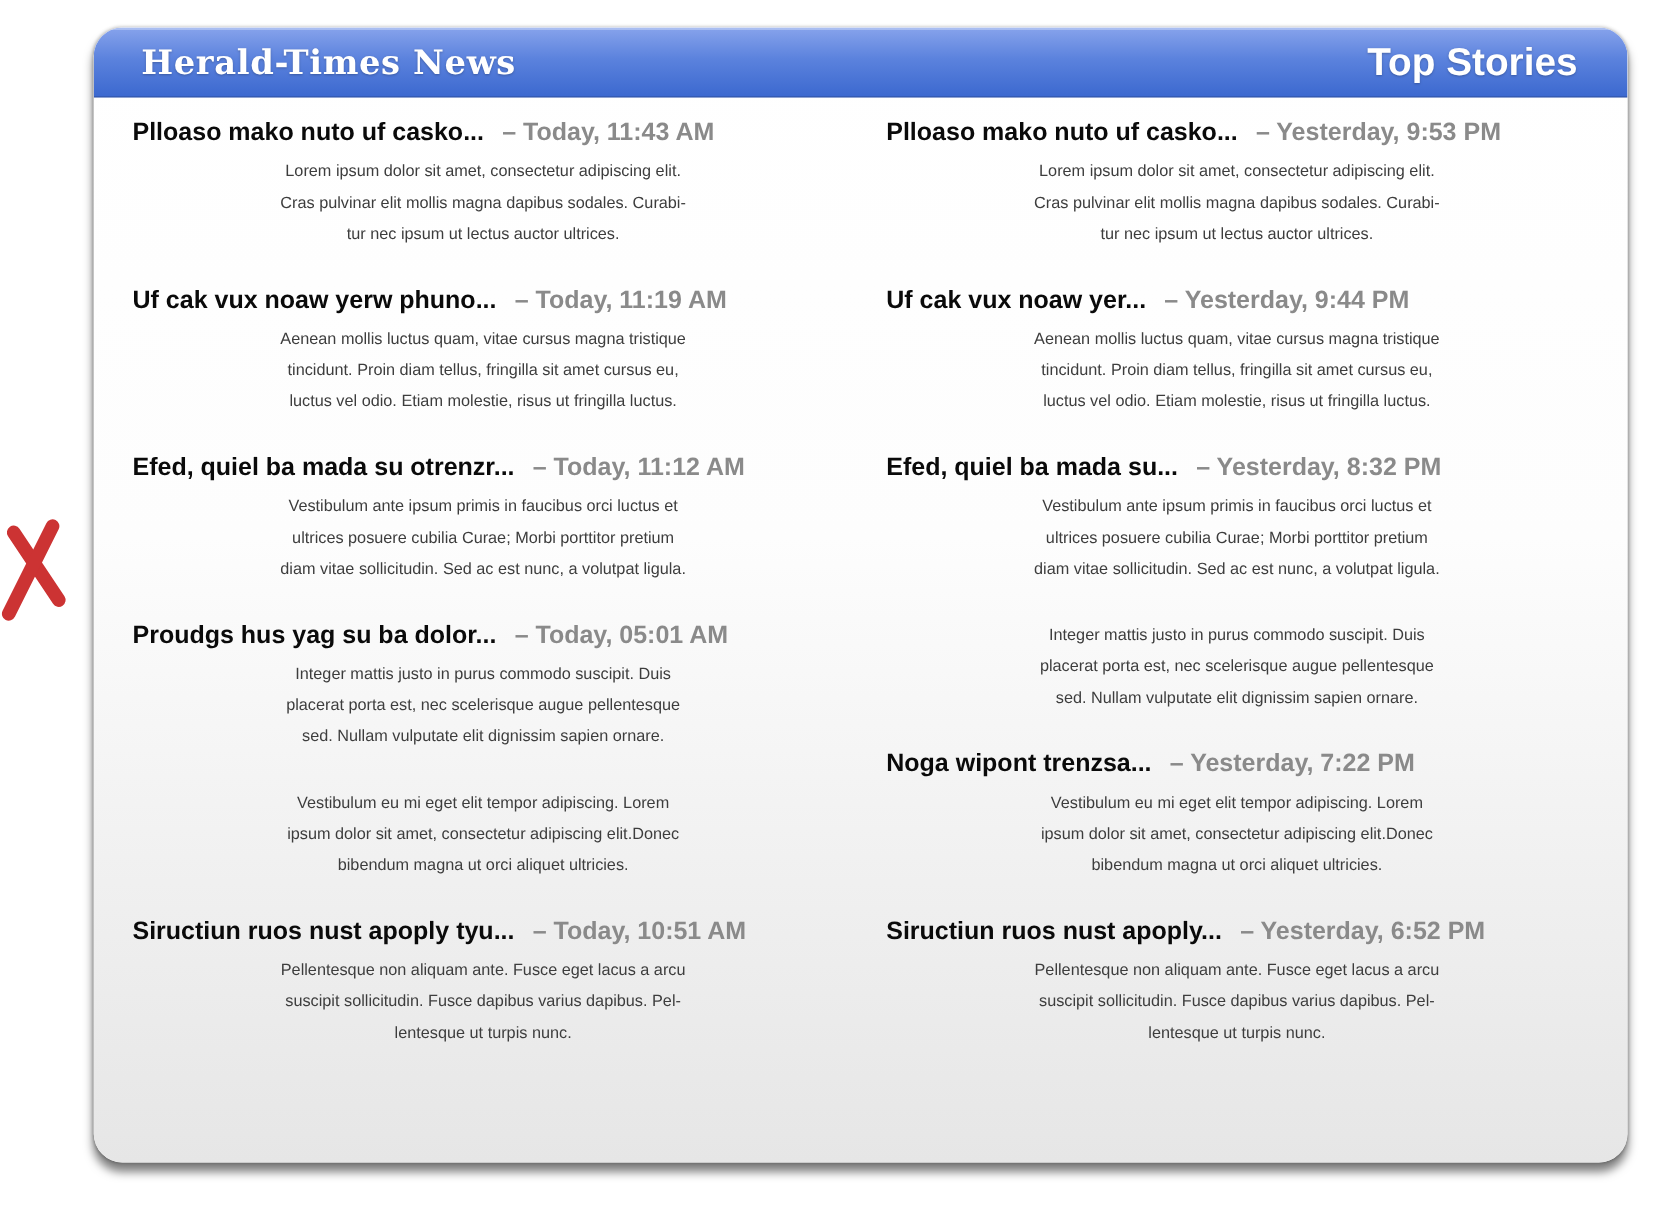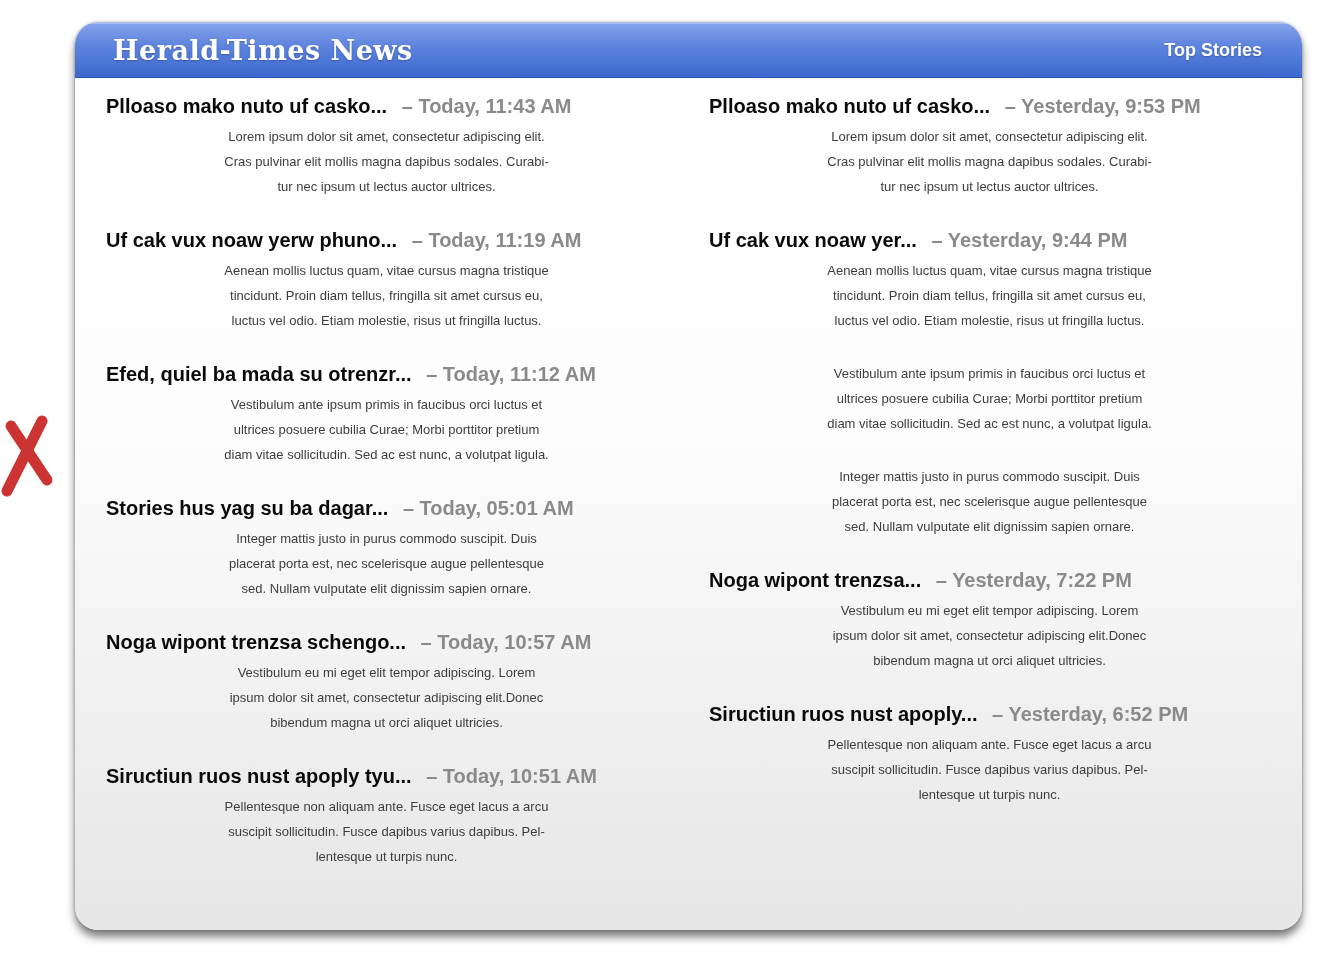--- a/index.html
+++ b/index.html
@@ -35,21 +35,21 @@
     font-family: "DejaVu Serif", serif;
     font-weight: 700;
     font-size: 27px;
     color: #ffffff;
     letter-spacing: 0.5px;
     text-shadow: 0 1px 2px rgba(0,0,0,0.25);
   }
   .section-title {
     font-family: "Liberation Sans", sans-serif;
     font-weight: 700;
-    font-size: 18px;
+    font-size: 31px;
     color: #ffffff;
     text-shadow: 0 1px 2px rgba(0,0,0,0.25);
   }
 
   .content {
     display: grid;
     grid-template-columns: 1fr 1fr;
     column-gap: 56px;
     padding: 15px 46px 0 31px;
   }
@@ -116,33 +116,29 @@
       <span class="headline">Efed, quiel ba mada su otrenzr...</span>
       <span class="timestamp">– Today, 11:12 AM</span>
     </div>
     <p class="body">Vestibulum ante ipsum primis in faucibus orci luctus et
 ultrices posuere cubilia Curae; Morbi porttitor pretium
 diam vitae sollicitudin. Sed ac est nunc, a volutpat ligula.</p>
   </div>
 
   <div class="item">
     <div class="item-head">
-      <span class="headline">Stories hus yag su ba dagar...</span>
+      <span class="headline">Proudgs hus yag su ba dolor...</span>
       <span class="timestamp">– Today, 05:01 AM</span>
     </div>
     <p class="body">Integer mattis justo in purus commodo suscipit. Duis
 placerat porta est, nec scelerisque augue pellentesque
 sed. Nullam vulputate elit dignissim sapien ornare.</p>
   </div>
 
   <div class="item">
-    <div class="item-head">
-      <span class="headline">Noga wipont trenzsa schengo...</span>
-      <span class="timestamp">– Today, 10:57 AM</span>
-    </div>
     <p class="body">Vestibulum eu mi eget elit tempor adipiscing. Lorem
 ipsum dolor sit amet, consectetur adipiscing elit.Donec
 bibendum magna ut orci aliquet ultricies.</p>
   </div>
 
   <div class="item">
     <div class="item-head">
       <span class="headline">Siructiun ruos nust apoply tyu...</span>
       <span class="timestamp">– Today, 10:51 AM</span>
     </div>
@@ -166,20 +162,24 @@
     <div class="item-head">
       <span class="headline">Uf cak vux noaw yer...</span>
       <span class="timestamp">– Yesterday, 9:44 PM</span>
     </div>
     <p class="body">Aenean mollis luctus quam, vitae cursus magna tristique
 tincidunt. Proin diam tellus, fringilla sit amet cursus eu,
 luctus vel odio. Etiam molestie, risus ut fringilla luctus.</p>
   </div>
 
   <div class="item">
+    <div class="item-head">
+      <span class="headline">Efed, quiel ba mada su...</span>
+      <span class="timestamp">– Yesterday, 8:32 PM</span>
+    </div>
     <p class="body">Vestibulum ante ipsum primis in faucibus orci luctus et
 ultrices posuere cubilia Curae; Morbi porttitor pretium
 diam vitae sollicitudin. Sed ac est nunc, a volutpat ligula.</p>
   </div>
 
   <div class="item">
     <p class="body">Integer mattis justo in purus commodo suscipit. Duis
 placerat porta est, nec scelerisque augue pellentesque
 sed. Nullam vulputate elit dignissim sapien ornare.</p>
   </div>

